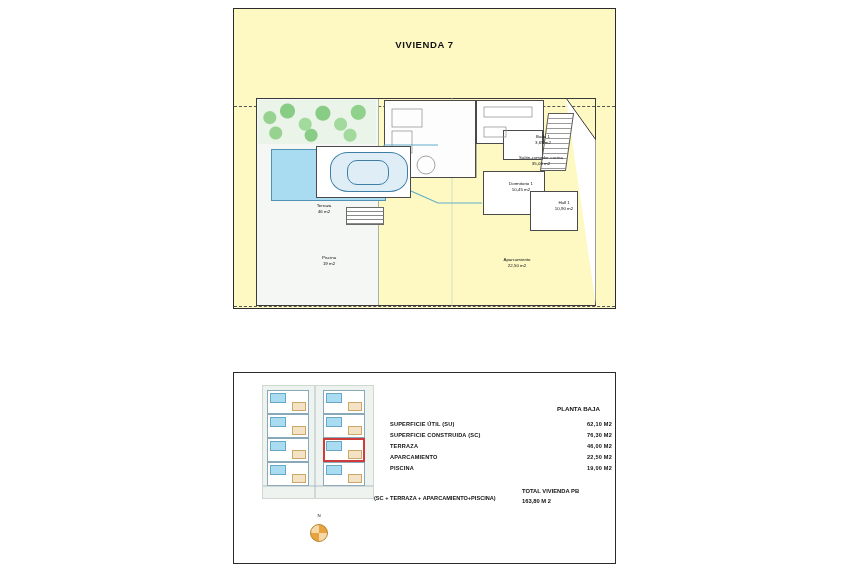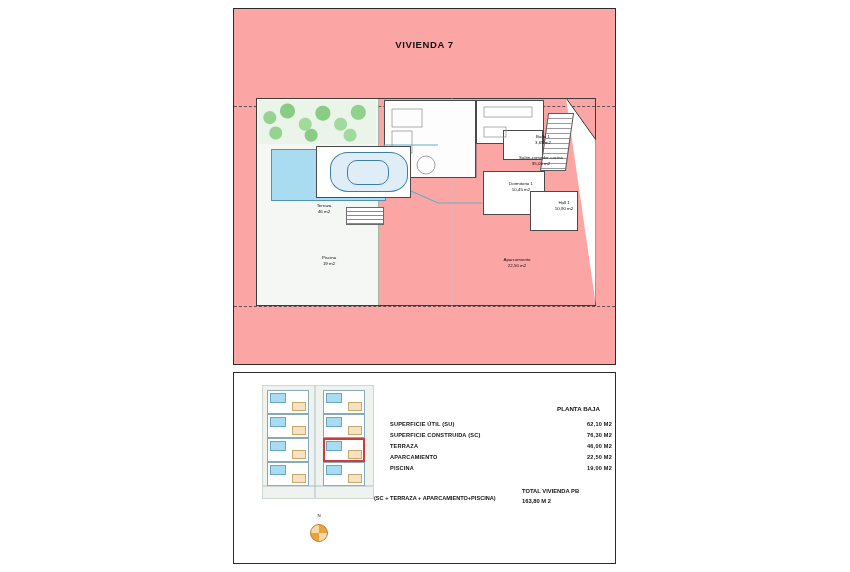--- a/index.html
+++ b/index.html
@@ -18,24 +18,24 @@
     position: absolute;
     left: 0; top: 0;
     width: 850px; height: 572px;
     background: #ffffff;
   }
 
   
   .plan-frame {
     position: absolute;
     left: 233px; top: 8px;
-    width: 383px; height: 357px;
+    width: 383px; height: 301px;
     border: 1px solid #2b2b2b;
     box-sizing: border-box;
-    background: #fca5a5;
+    background: #fef9c3;
   }
   .plan-title {
     position: absolute;
     left: 0; top: 30px;
     width: 100%;
     text-align: center;
     font-size: 9.5px;
     font-weight: bold;
     letter-spacing: 0.6px;
     color: #111;

